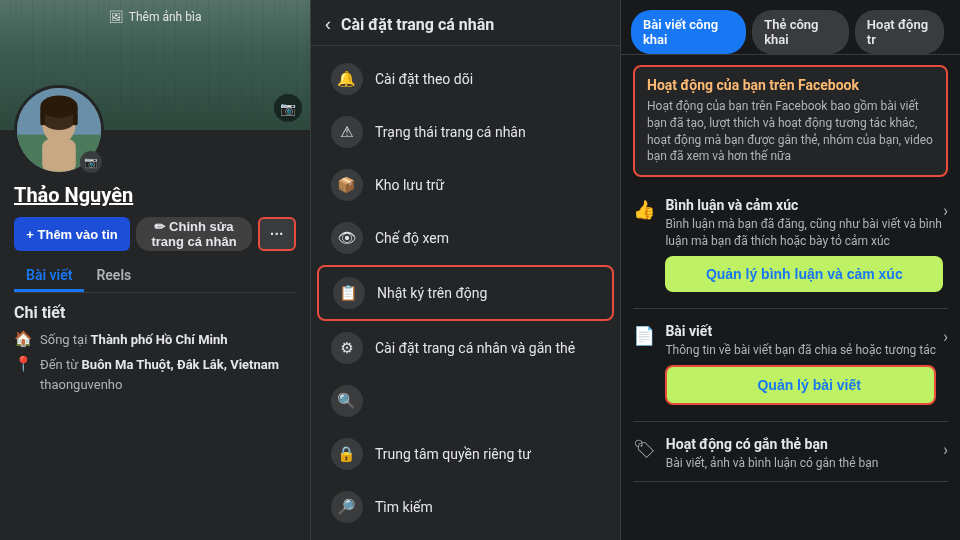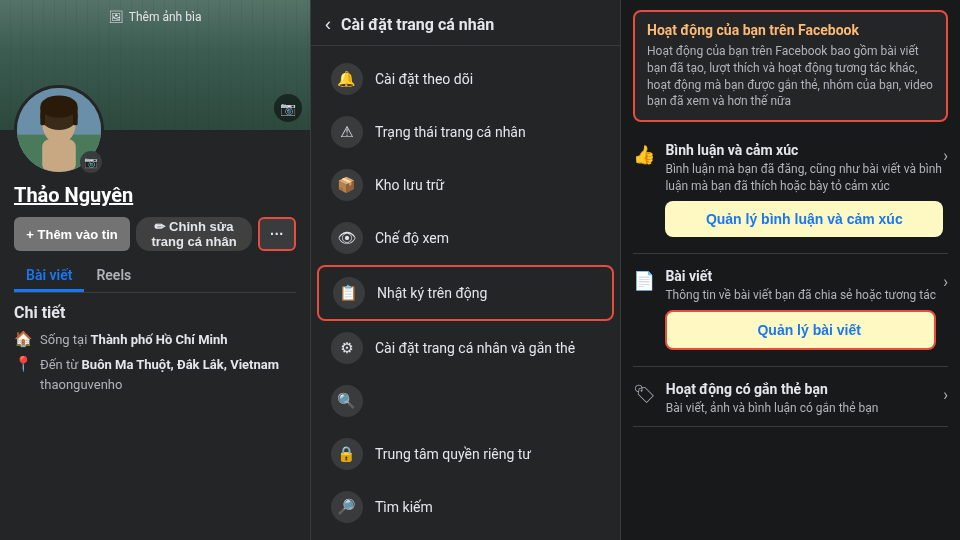--- a/index.html
+++ b/index.html
@@ -89,21 +89,21 @@
       margin: 8px 14px 10px;
       text-decoration: underline;
     }
     .action-buttons {
       display: flex;
       gap: 6px;
       margin: 0 14px 10px;
     }
     .btn-add {
       flex: 1;
-      background: #737373;
+      background: #1d4ed8;
       color: #fff;
       border: none;
       border-radius: 6px;
       padding: 7px 10px;
       font-size: 13px;
       font-weight: 600;
       cursor: pointer;
       display: flex;
       align-items: center;
       justify-content: center;
@@ -332,21 +332,21 @@
       line-height: 1.4;
     }
     .chevron {
       font-size: 16px;
       color: #b0b3b8;
       margin-top: 4px;
     }
     .manage-btn {
       display: block;
       width: 100%;
-      background: #fef9c3;
+      background: #bef264;
       color: #1877f2;
       border: none;
       border-radius: 8px;
       padding: 10px;
       font-size: 14px;
       font-weight: 600;
       cursor: pointer;
       text-align: center;
       margin: 6px 0;
     }
@@ -473,20 +473,25 @@
     <span>Tìm kiếm</span>
   </div>
       <div class="menu-item">
     
     
   </div>
     </div>
 </div>
 
 <div class="right-panel">
+  <div class="right-tabs" id="right-tabs-container">
+  <div class="right-tab active">Bài viết công khai</div>
+      <div class="right-tab inactive">Thẻ công khai</div>
+      <div class="right-tab inactive">Hoạt động tr</div>
+    </div>
   <div class="right-content">
     <div class="activity-section">
       <div class="activity-title">Hoạt động của bạn trên Facebook</div>
       <div class="activity-desc">Hoạt động của bạn trên Facebook bao gồm bài viết bạn đã tạo, lượt thích và hoạt động tương tác khác, hoạt động mà bạn được gắn thẻ, nhóm của bạn, video bạn đã xem và hơn thế nữa</div>
     </div>
     <div id="right-sections-container">
         <div class="right-section-wrap">
     <div class="section-row">
       <div class="section-left">
         <span class="section-icon">👍</span>

